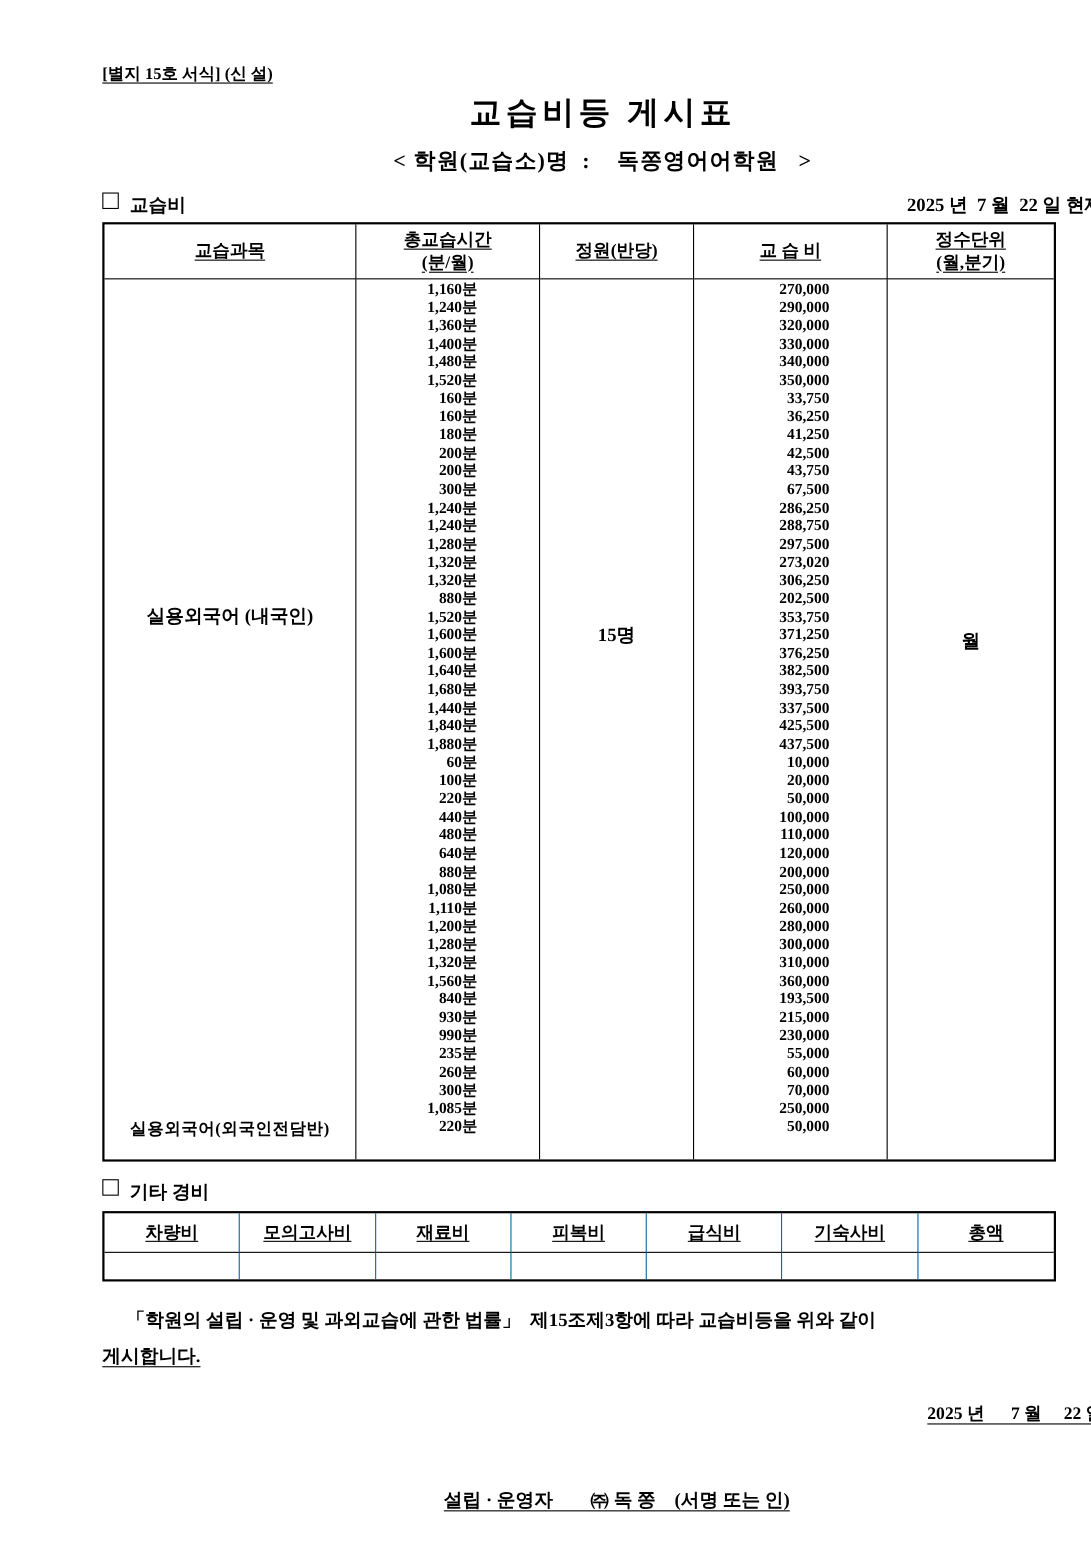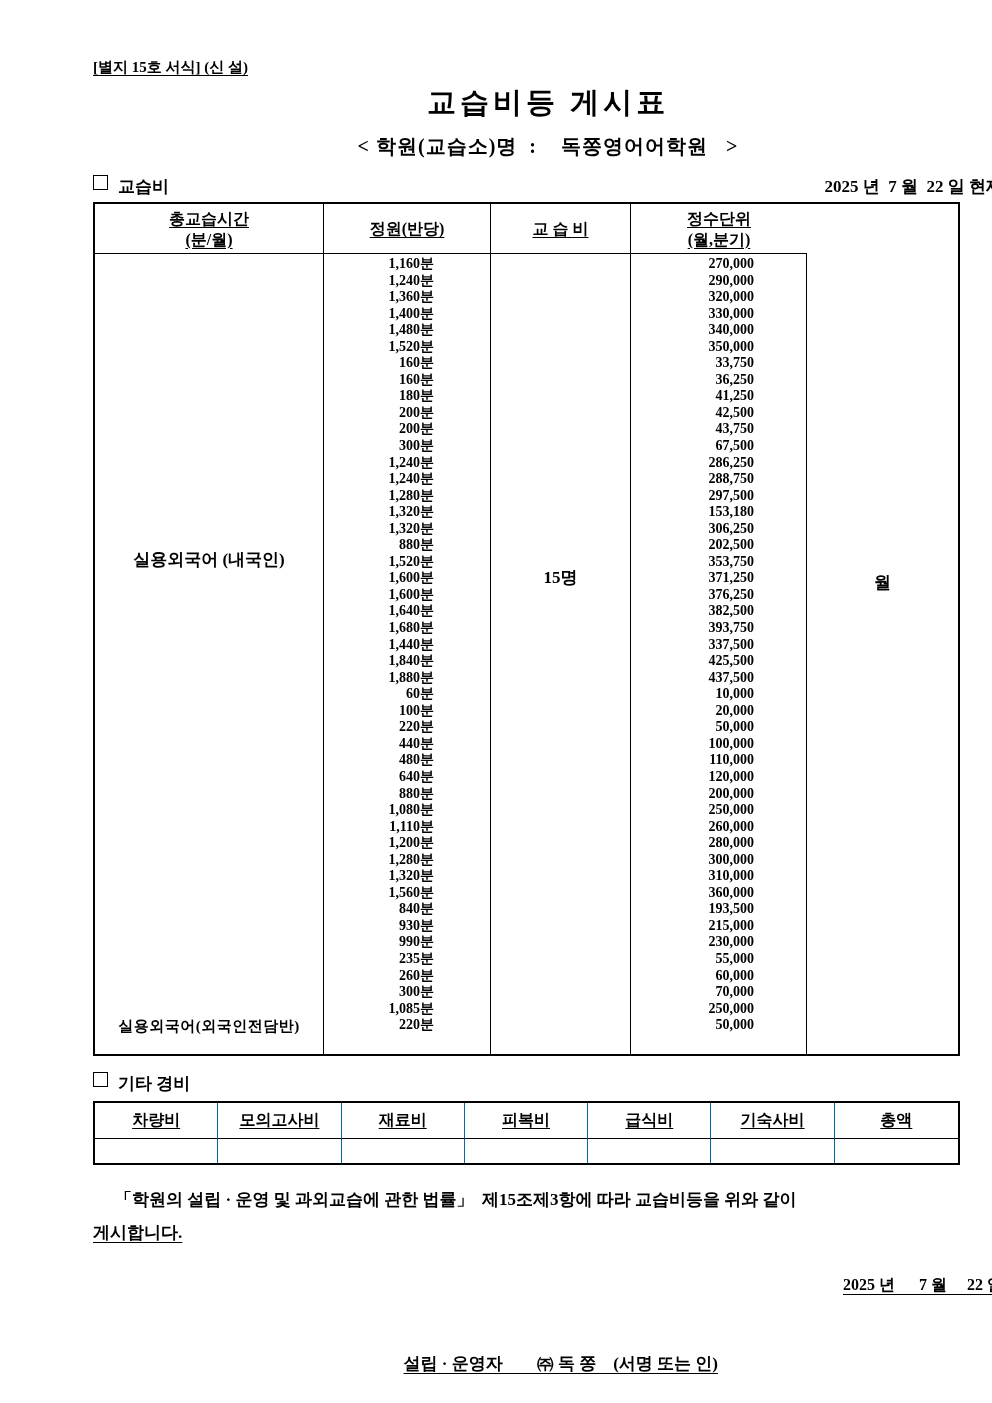--- a/index.html
+++ b/index.html
@@ -83,20 +83,23 @@
     <div class="section-row">
       <div class="section-label">
         <span class="checkbox"></span>
         <span>교습비</span>
       </div>
       <div class="as-of-date">2025 년  7 월  22 일 현재</div>
     </div>
 
     <div class="ftable">
       <div class="fhead">
+        <div>
+          <span class="u">교습과목</span>
+        </div>
         <div>
           <span class="u">총교습시간</span>
           <span class="u">(분/월)</span>
         </div>
         <div>
           <span class="u">정원(반당)</span>
         </div>
         <div>
           <span class="u">교 습 비</span>
         </div>
@@ -175,21 +178,21 @@
               <div class="num-line">350,000</div>
               <div class="num-line">33,750</div>
               <div class="num-line">36,250</div>
               <div class="num-line">41,250</div>
               <div class="num-line">42,500</div>
               <div class="num-line">43,750</div>
               <div class="num-line">67,500</div>
               <div class="num-line">286,250</div>
               <div class="num-line">288,750</div>
               <div class="num-line">297,500</div>
-              <div class="num-line">153,180</div>
+              <div class="num-line">273,020</div>
               <div class="num-line">306,250</div>
               <div class="num-line">202,500</div>
               <div class="num-line">353,750</div>
               <div class="num-line">371,250</div>
               <div class="num-line">376,250</div>
               <div class="num-line">382,500</div>
               <div class="num-line">393,750</div>
               <div class="num-line">337,500</div>
               <div class="num-line">425,500</div>
               <div class="num-line">437,500</div>

